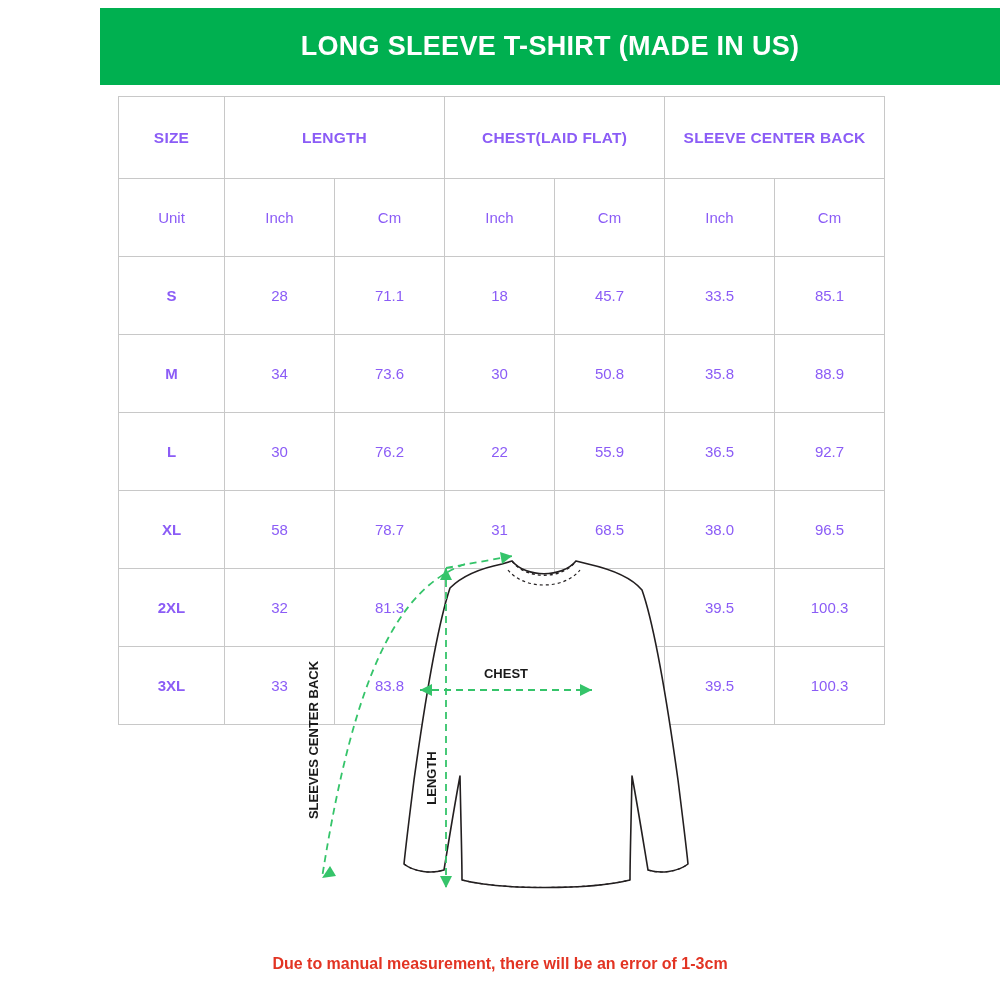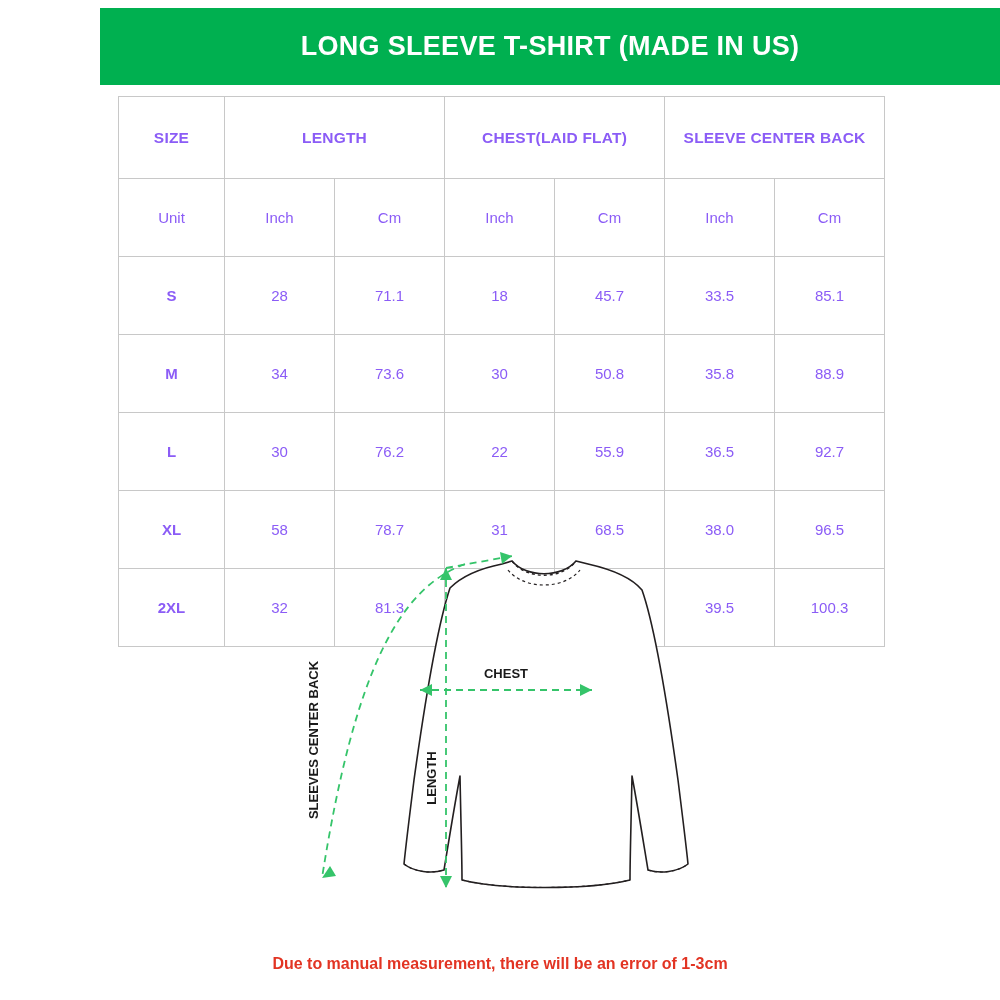--- a/index.html
+++ b/index.html
@@ -176,20 +176,29 @@
           <td>68.5</td>
           <td>38.0</td>
           <td>96.5</td>
         </tr>
         <tr>
           <td class="size-cell">2XL</td>
           <td>32</td>
           <td>81.3</td>
           <td>26</td>
           <td>66.0</td>
+          <td>39.5</td>
+          <td>100.3</td>
+        </tr>
+        <tr>
+          <td class="size-cell">3XL</td>
+          <td>33</td>
+          <td>83.8</td>
+          <td>28</td>
+          <td>71.1</td>
           <td>39.5</td>
           <td>100.3</td>
         </tr>
       </tbody>
     </table>
   </div>
 
   <div class="illustration">
     <svg width="520" height="400" viewBox="0 0 520 400" xmlns="http://www.w3.org/2000/svg">
       <g fill="#ffffff" stroke="#231f20" stroke-width="1.6" stroke-linejoin="round">

